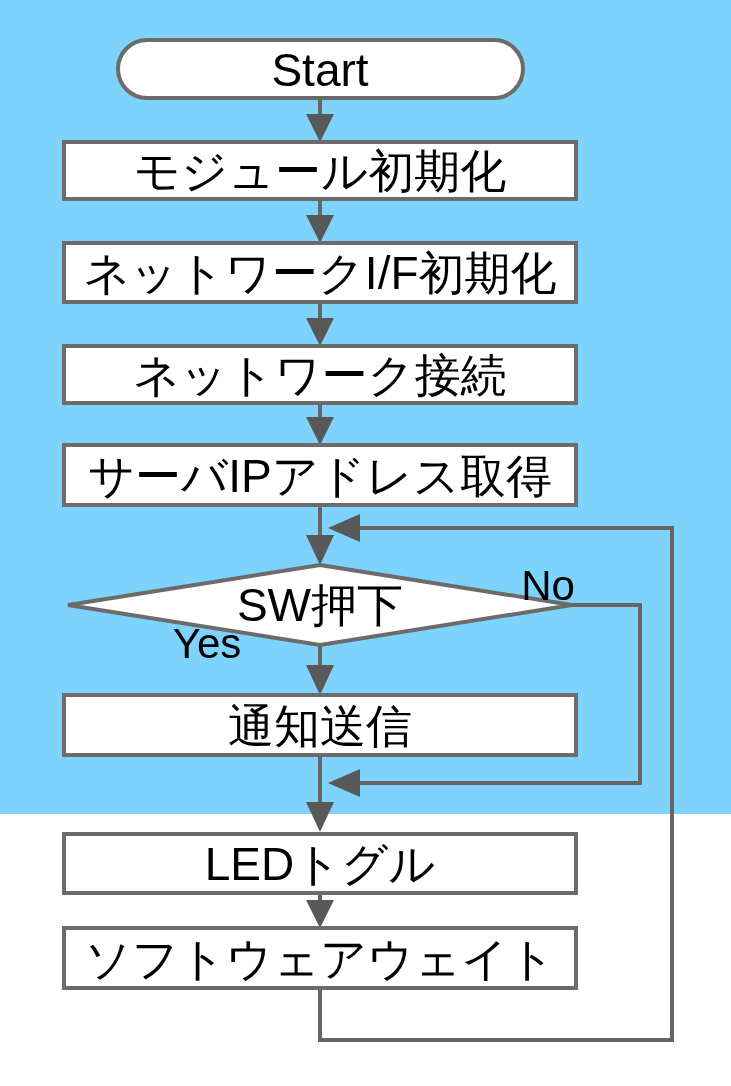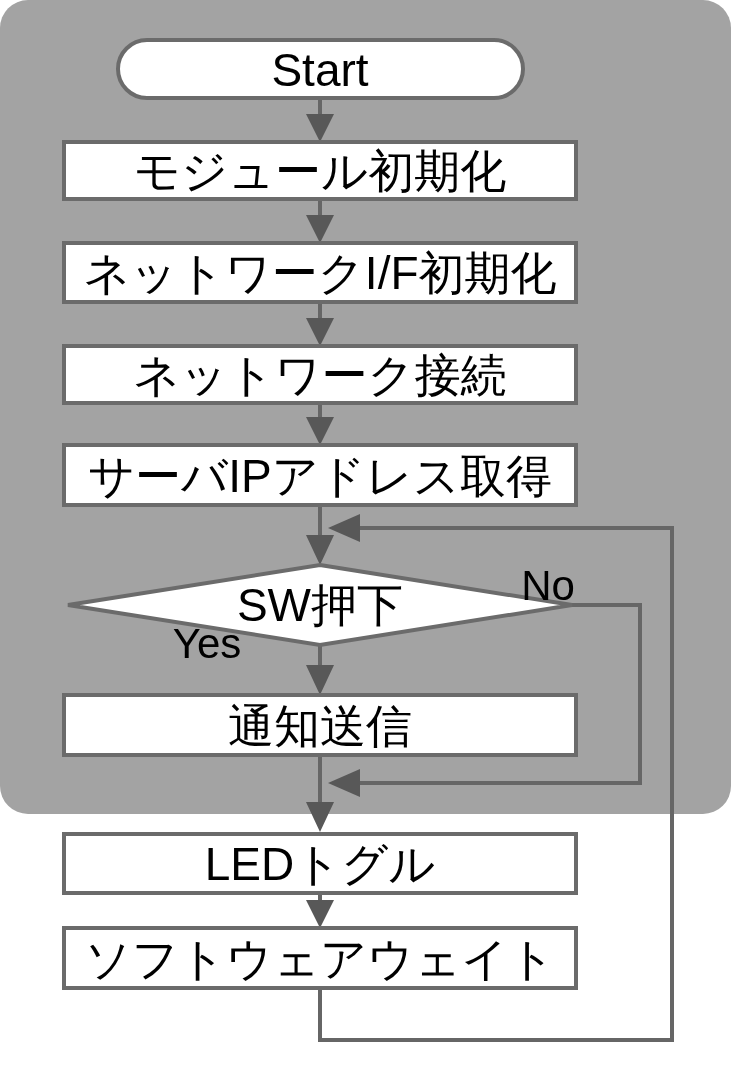--- a/index.html
+++ b/index.html
@@ -10,22 +10,21 @@
   body {
     width: 731px;
     height: 1086px;
     overflow: hidden;
     font-family: "Liberation Sans", "DejaVu Sans", sans-serif;
   }
   .stage {
     position: relative;
     width: 731px;
     height: 814px;
-    background: #a3a3a3;
-    border-radius: 28px;
+    background: #7dd3fc;
   }
   svg { display: block; }
   .shape {
     fill: #ffffff;
     stroke: #6b6b6b;
     stroke-width: 4;
   }
   .edge {
     fill: none;
     stroke: #666666;

